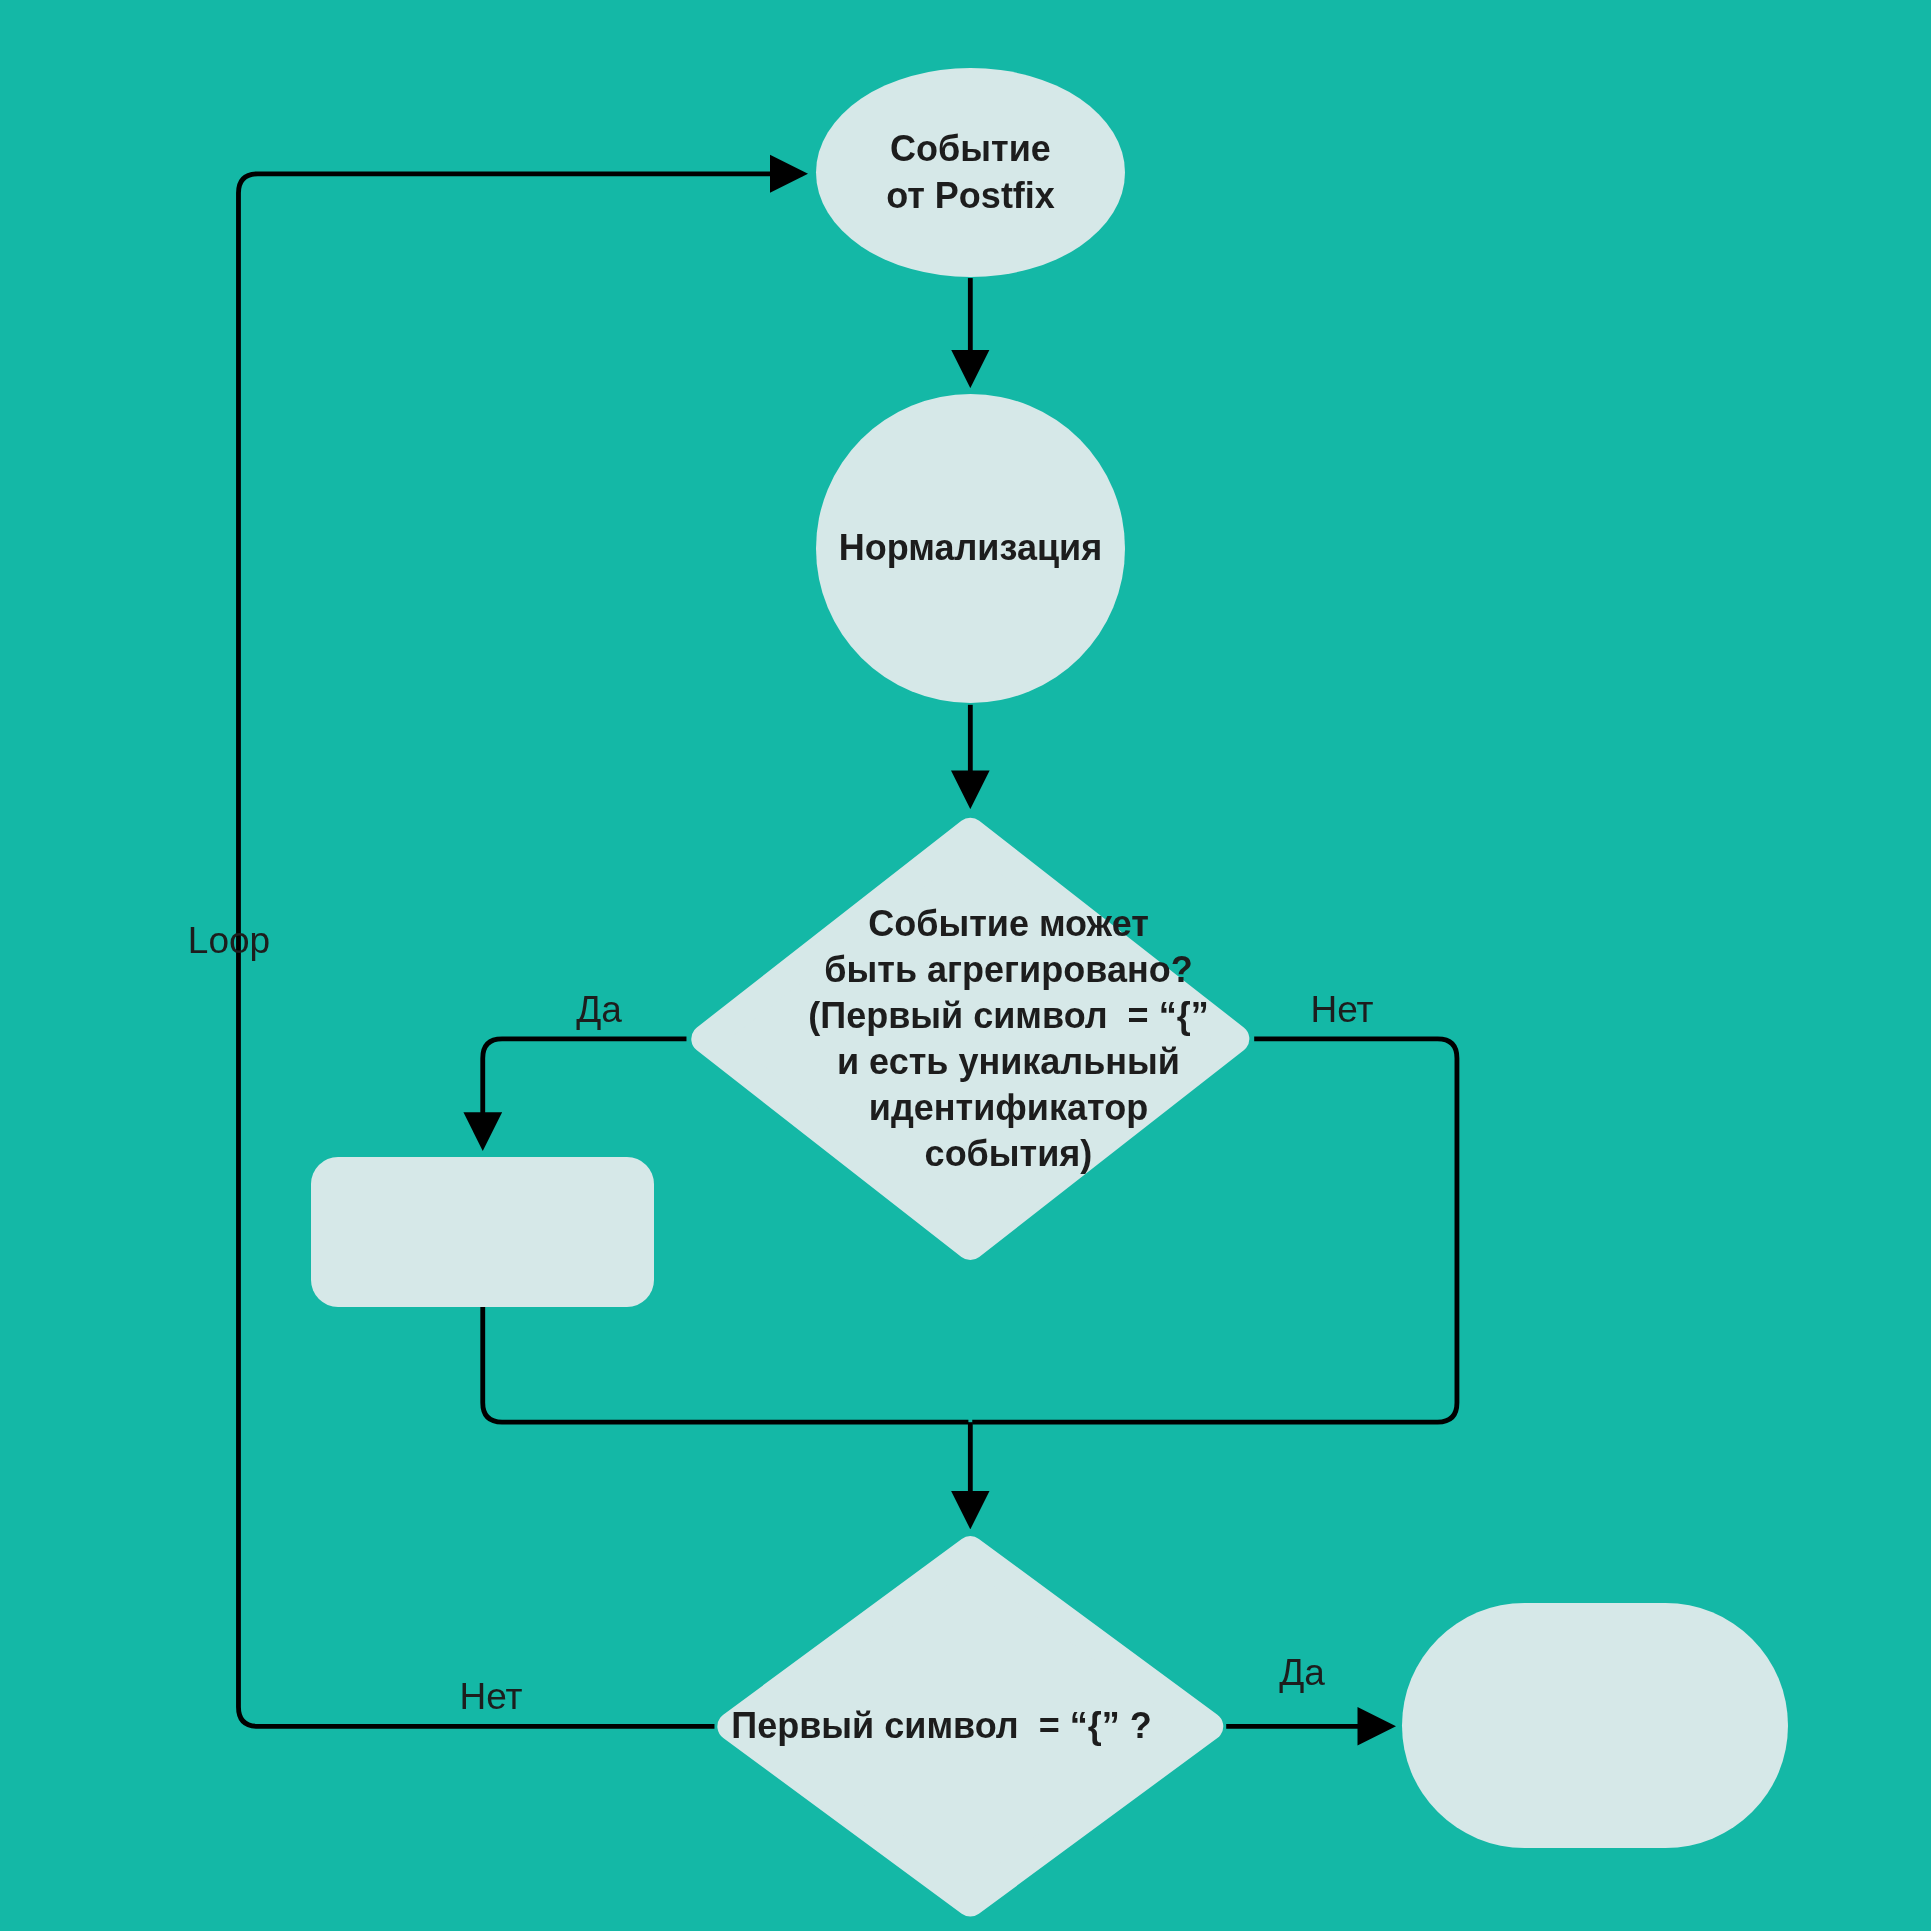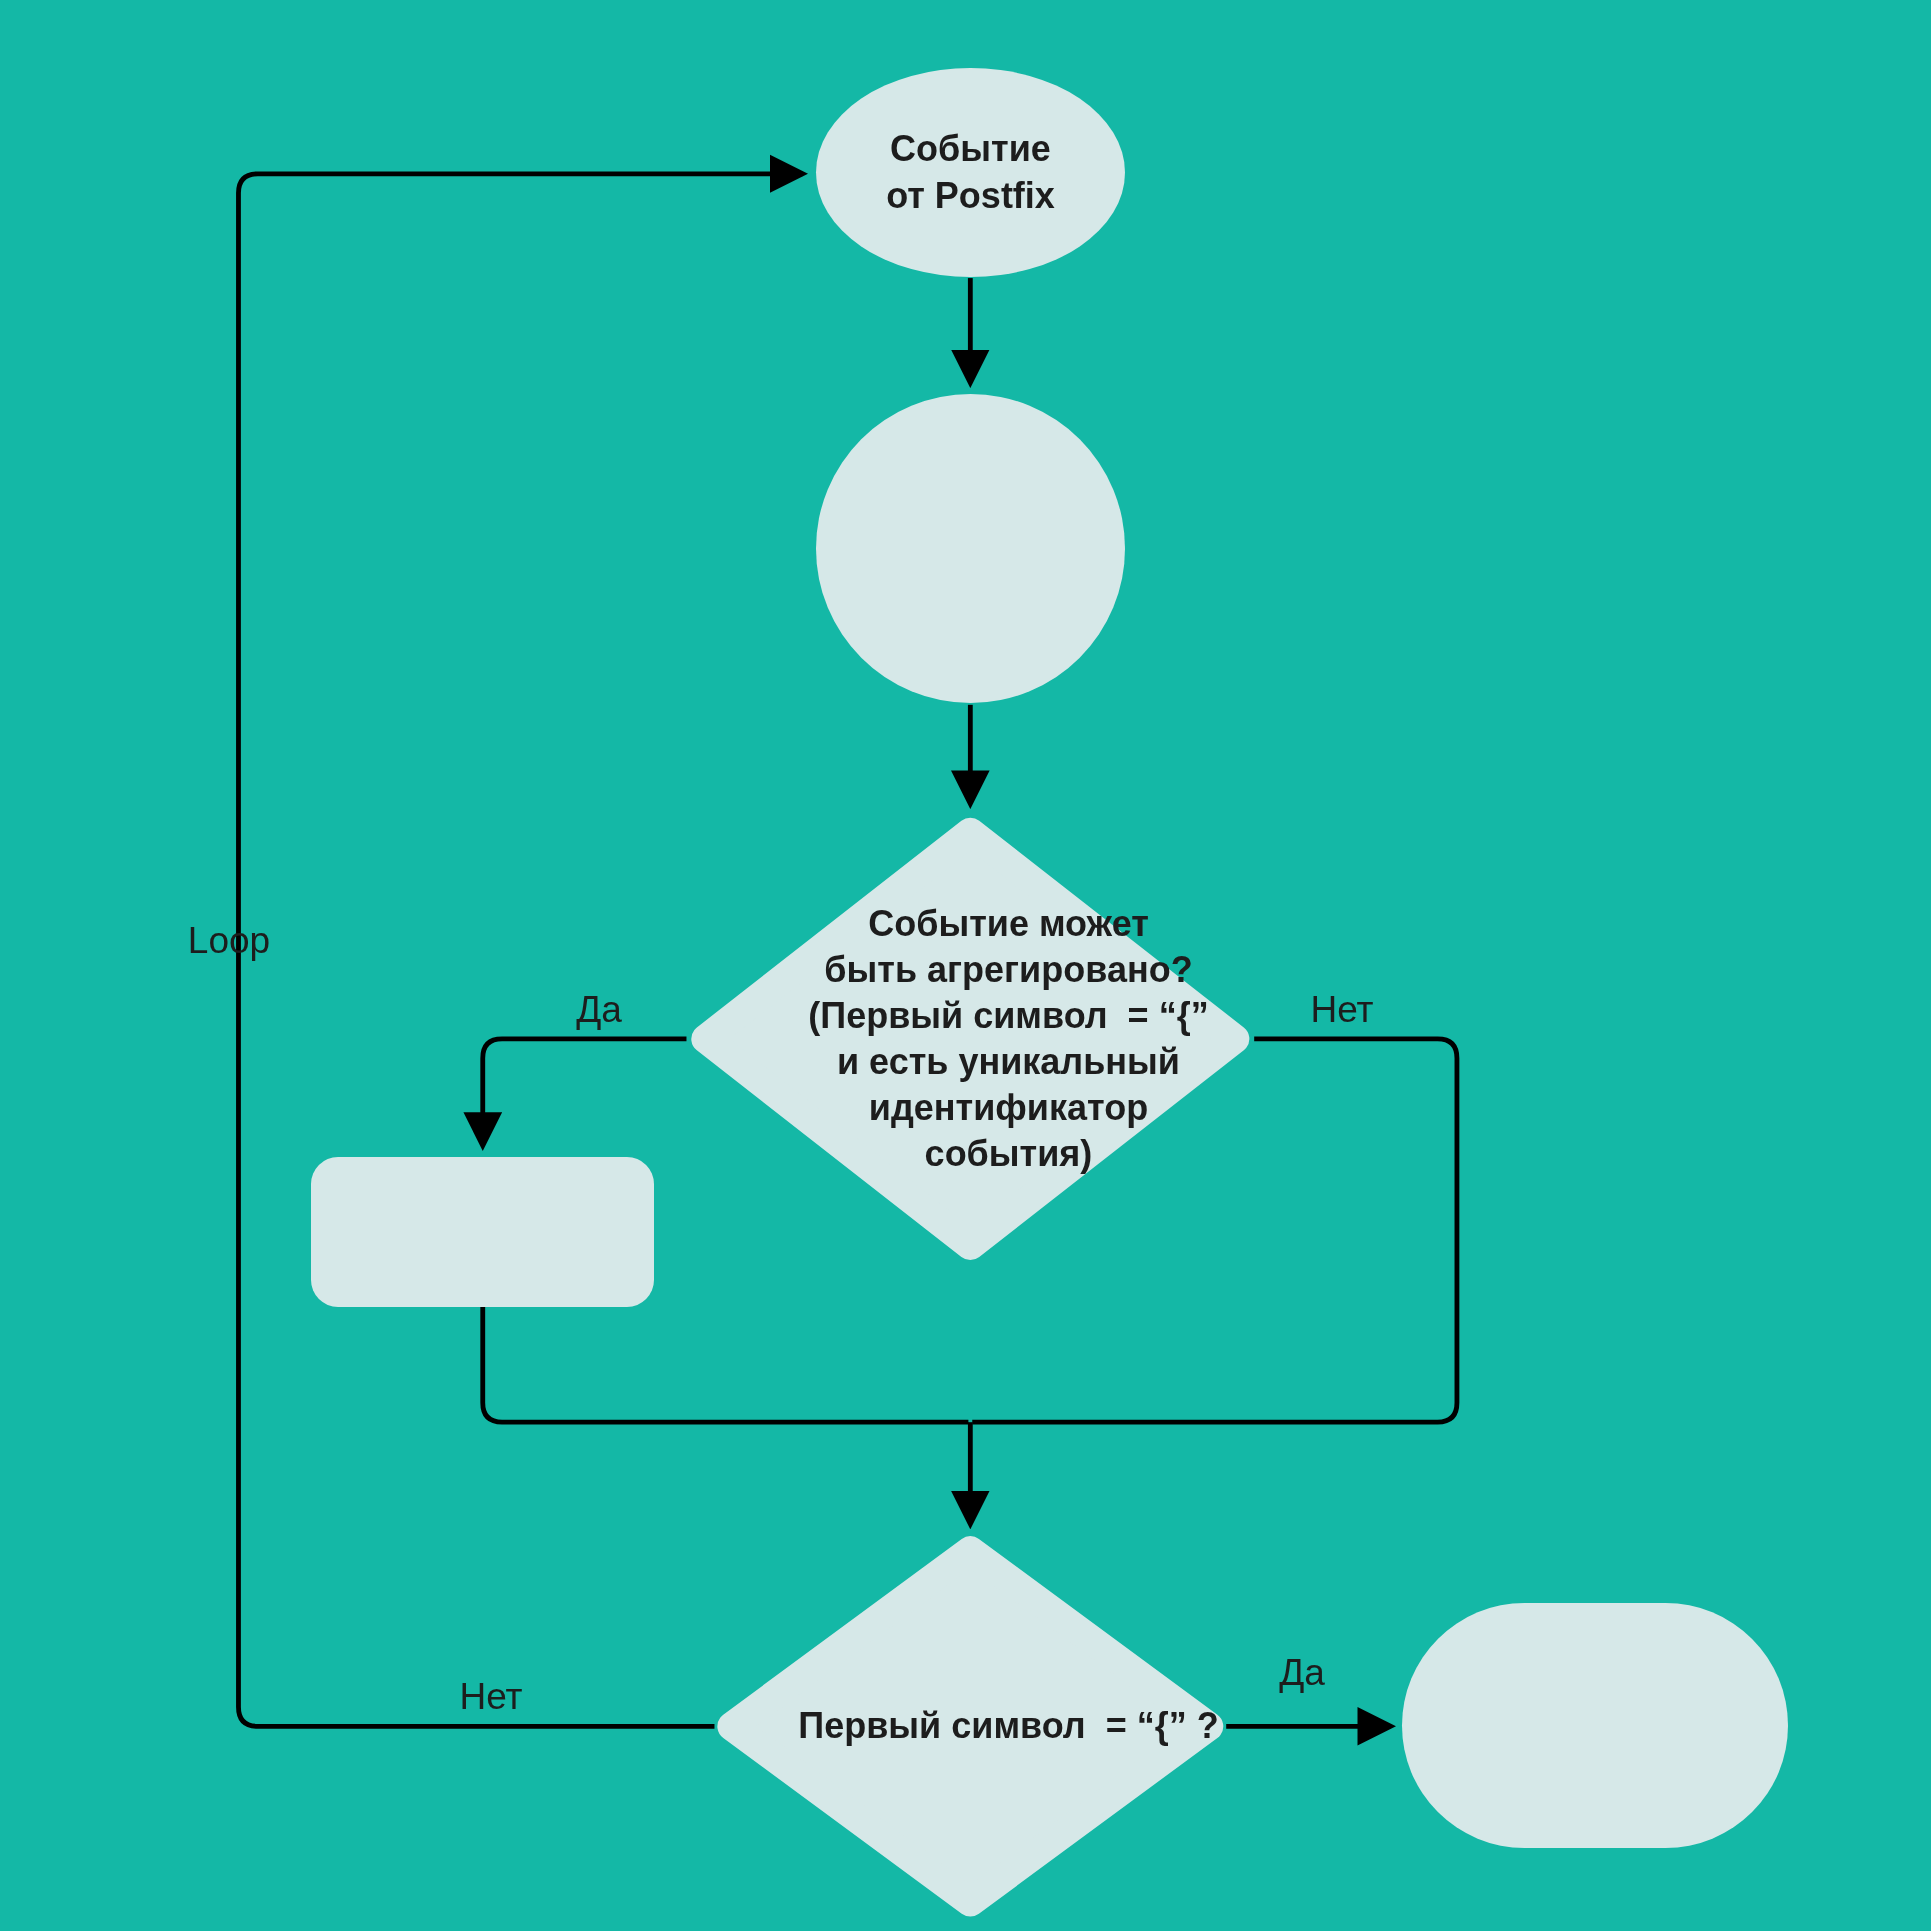--- a/index.html
+++ b/index.html
@@ -81,31 +81,32 @@
 
     <polygon class="diamond-shape" points="1005,862 1279,1076 1005,1290 731,1076"></polygon>
     <polygon class="diamond-shape" points="1005,1606 1252,1788 1005,1970 758,1788"></polygon>
   </svg>
 
   <div class="shape ellipse" style="left:816px;top:68px;width:309px;height:209px;"></div>
   <div class="node-label" style="left:816px;top:68px;width:309px;height:209px;">Событие
 от Postfix</div>
 
   <div class="shape ellipse" style="left:816px;top:394px;width:309px;height:309px;"></div>
+  <div class="node-label" style="left:816px;top:394px;width:309px;height:309px;">Нормализация</div>
 
   <div class="node-label" style="left:738px;top:865px;width:541px;height:348px;">Событие может
 быть агрегировано?
 (Первый символ  = “{”
 и есть уникальный
 идентификатор
 события)</div>
 
   <div class="shape" style="left:311px;top:1157px;width:343px;height:150px;border-radius:27px;"></div>
 
-  <div class="node-label" style="left:719px;top:1630px;width:579px;height:193px;">Первый символ  = “{” ?</div>
+  <div class="node-label" style="left:652px;top:1630px;width:579px;height:193px;">Первый символ  = “{” ?</div>
 
   <div class="shape" style="left:1402px;top:1603px;width:386px;height:245px;border-radius:123px;"></div>
 
   <div class="edge-label" style="left:599px;top:1010px;">Да</div>
   <div class="edge-label" style="left:1342px;top:1010px;">Нет</div>
   <div class="edge-label" style="left:491px;top:1697px;">Нет</div>
   <div class="edge-label" style="left:1302px;top:1673px;">Да</div>
   <div class="edge-label" style="left:181px;top:941px;margin-left:48px;">Loop</div>
 
 </div>

